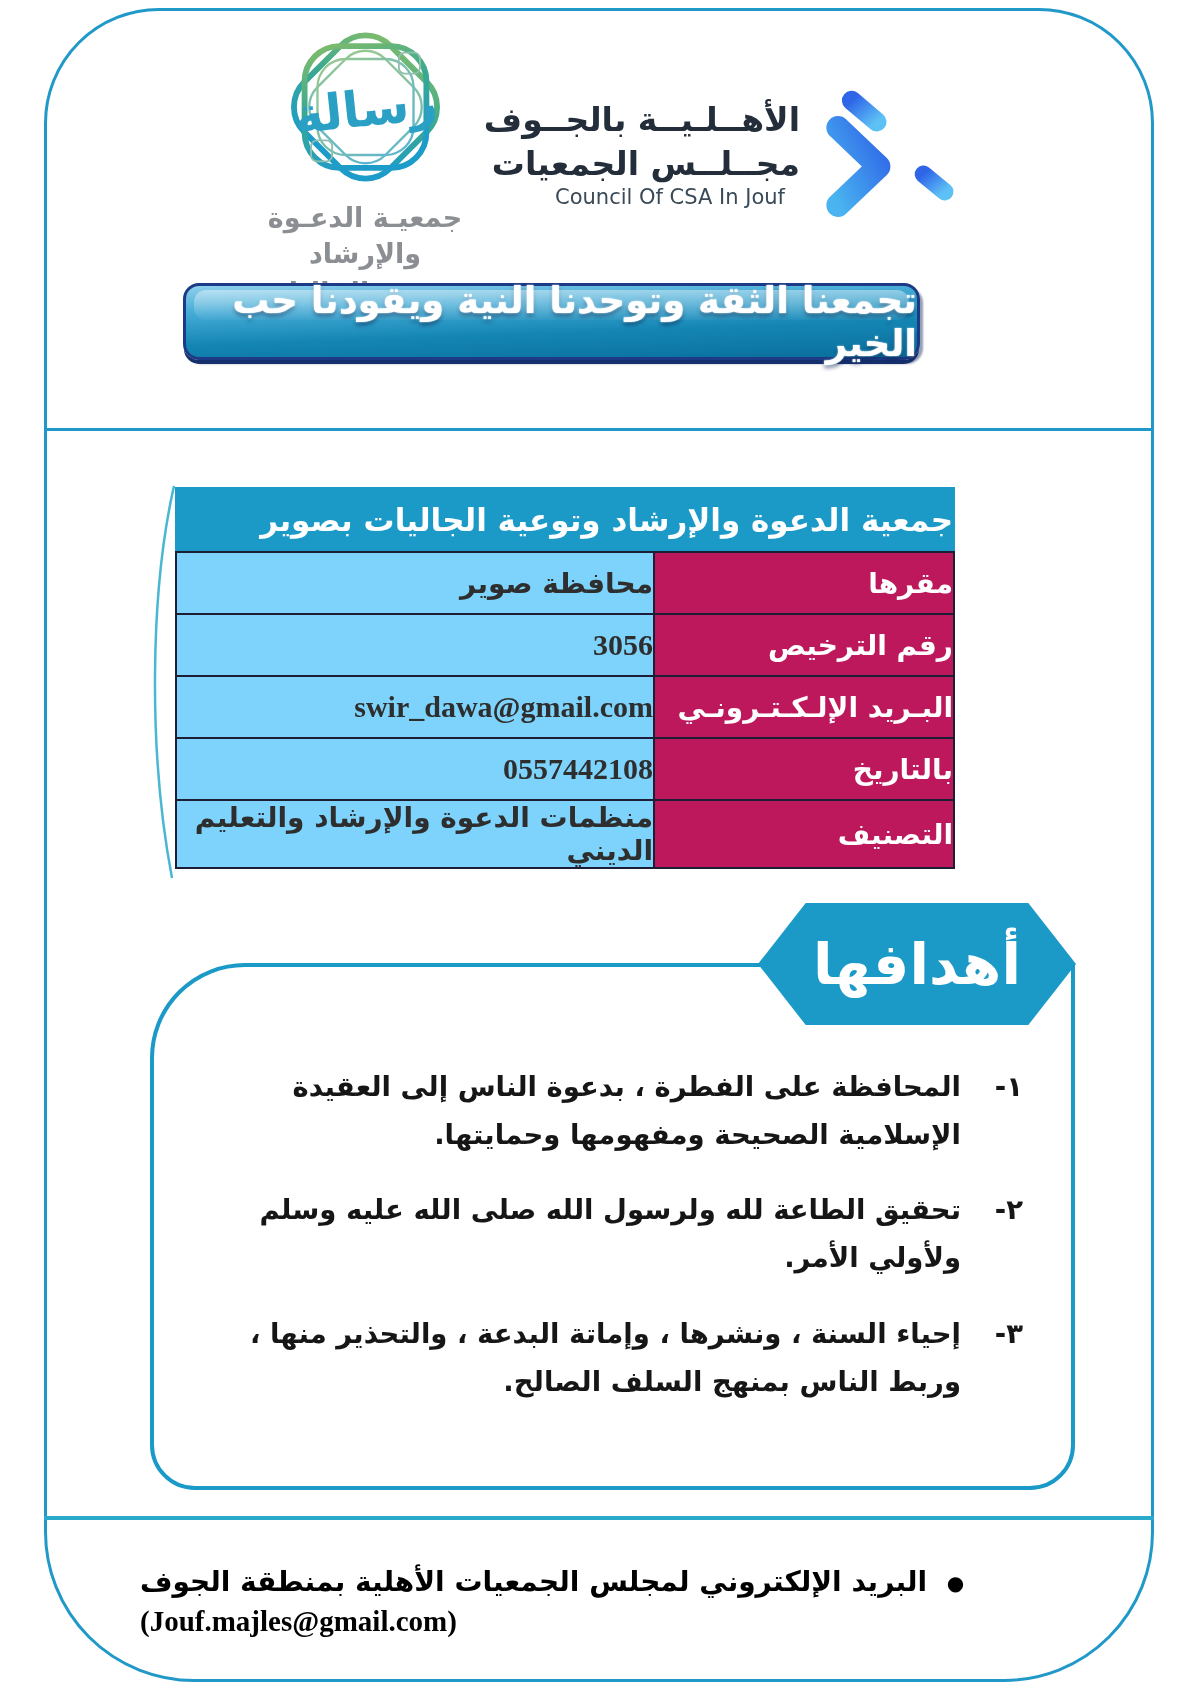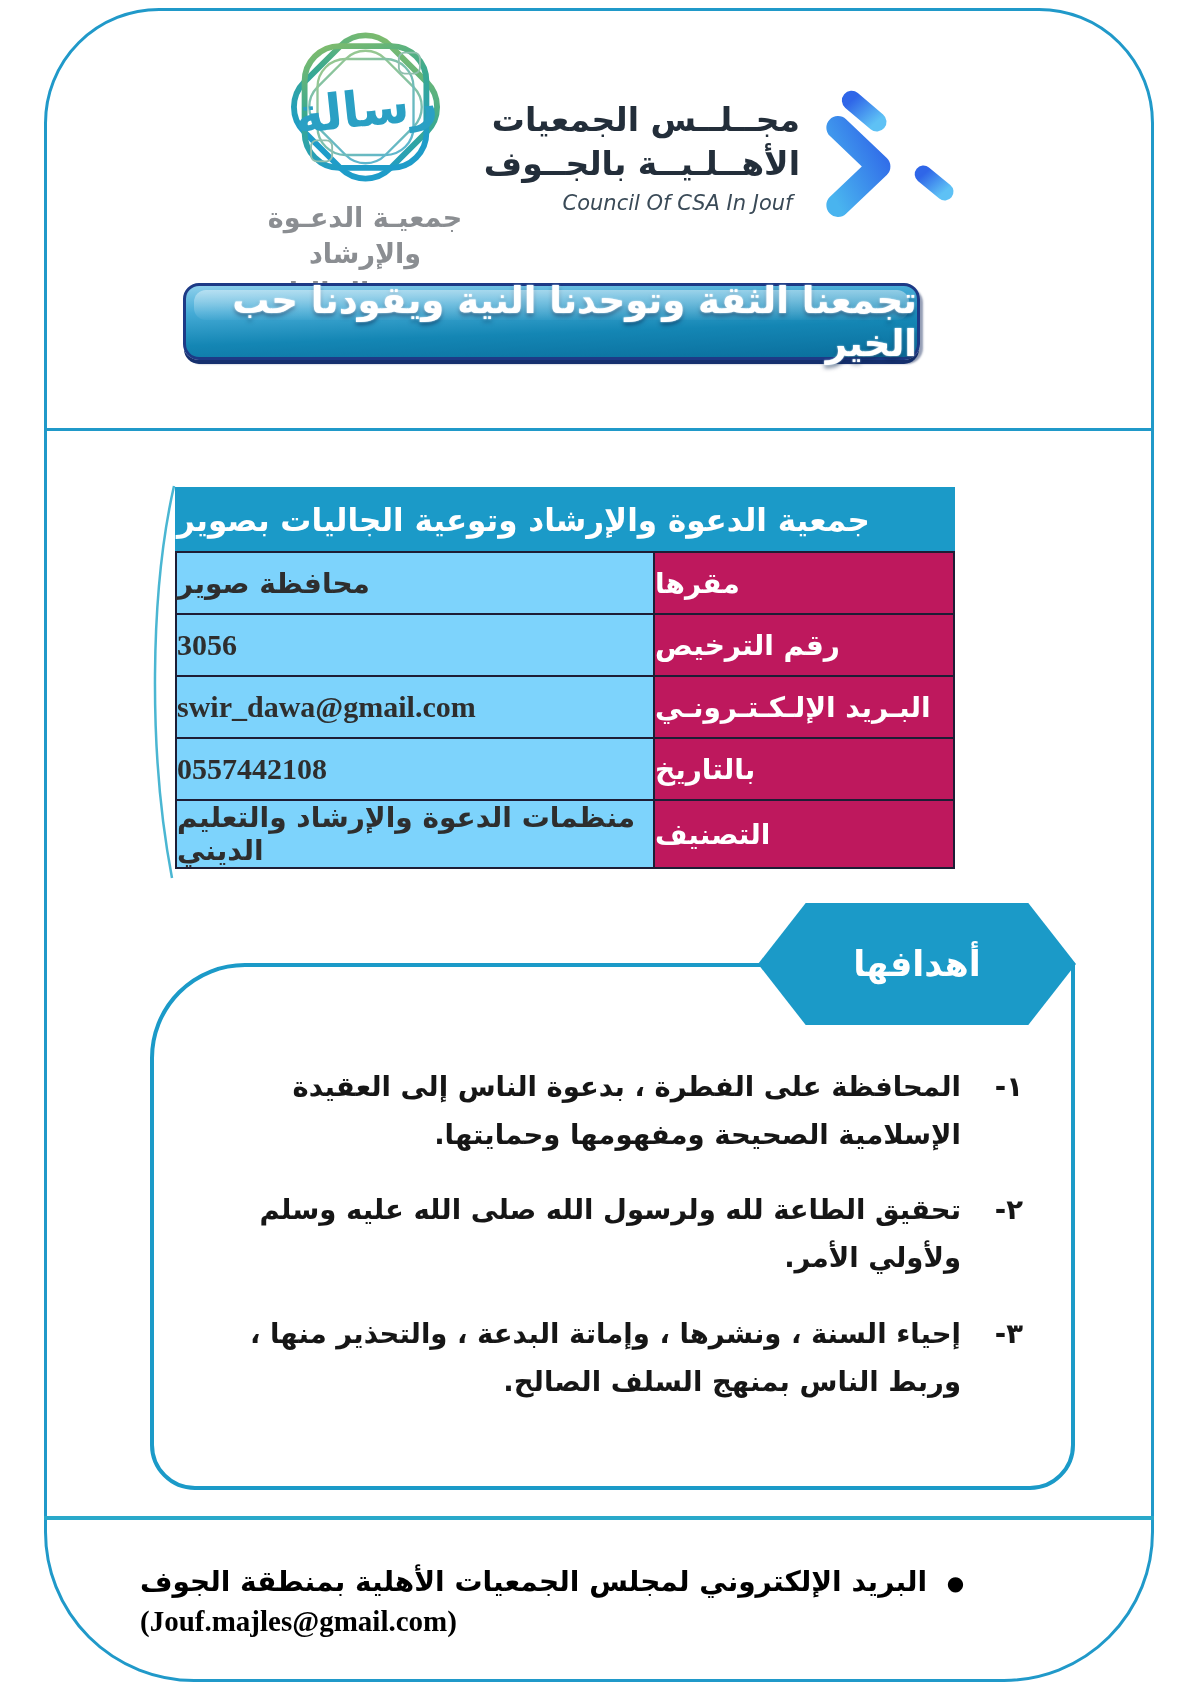--- a/index.html
+++ b/index.html
@@ -17,21 +17,21 @@
   .top-rule {
     position:absolute; left:44px; top:428px; width:1110px; height:0;
     border-top:3px solid #2099c9;
   }
   
   .logo-block { position:absolute; left:225px; top:18px; width:280px; text-align:center; }
   .logo-block svg { display:block; margin:0 auto; }
   .assoc-name { color:#8b8e92; font-weight:bold; font-size:27px; line-height:1.32; direction:rtl; margin-top:4px; }
   .council-block { position:absolute; left:555px; top:98px; width:245px; text-align:right; direction:rtl; }
   .council-ar { color:#232e3a; font-size:33px; font-weight:600; line-height:1.32; white-space:nowrap; }
-  .council-en { color:#3a4a57; font-size:21px; font-weight:500; direction:ltr; text-align:center; margin-top:6px; white-space:nowrap;font-style:italic; }
+  .council-en { color:#3a4a57; font-size:21px; font-weight:500; direction:ltr; text-align:left; white-space:nowrap; }
   .council-logo { position:absolute; left:805px; top:80px; }
   
   .banner {
     position:absolute; left:183px; top:283px; width:737px; height:77px;
     border-radius:16px; border:3px solid #1d3a86;
     background:linear-gradient(178deg,#8ed0ec 0%,#45abd6 28%,#1486b4 62%,#0a6e9c 100%);
     box-shadow:0 5px 0 -1px #16306e, 3px 4px 2px rgba(20,40,90,.45);
     display:flex; align-items:center; justify-content:center;
   }
   .banner::before{
@@ -43,42 +43,42 @@
     direction:rtl; color:#ffffff; font-size:37px; font-weight:bold;
     text-shadow:0 0 2px #d5efff, 0 3px 4px rgba(0,30,70,.55);
   }
   
   .swoosh { position:absolute; left:138px; top:482px; }
   .info-table {
     position:absolute; left:175px; top:487px; width:780px;
     border-collapse:collapse; direction:rtl;
   }
   .info-table td {
-    border:2px solid #1d1d35; vertical-align:middle; text-align:left;
+    border:2px solid #1d1d35; vertical-align:middle; text-align:right;
   }
   .tbl-title {
     background:#1b9ac8; color:#ffffff; font-size:31px; font-weight:bold;
     height:64px; border:2px solid #1b9ac8 !important; border-bottom:2px solid #1d1d35 !important;
   }
   .lbl-cell { background:#be185d; color:#ffffff; font-size:28px; font-weight:bold; width:300px; height:62px; }
   .val-cell { background:#7dd3fc; color:#2e2e2e; font-size:28px; font-weight:bold; }
   .latin-val { font-family:"Liberation Serif", serif; font-size:30px; font-weight:700; direction:ltr; unicode-bidi:embed; }
   
   .goals-box {
     position:absolute; left:150px; top:963px; width:925px; height:527px;
     border:4px solid #1b9ac8;
     border-radius:95px 0 45px 45px;
   }
   .goals-hex {
     position:absolute; left:758px; top:903px; width:318px; height:122px;
     background:#1b9ac8; z-index:3;
     clip-path:polygon(15% 0%, 85% 0%, 100% 50%, 85% 100%, 15% 100%, 0% 50%);
     display:flex; align-items:center; justify-content:center;
   }
-  .goals-hex span { color:#ffffff; font-size:35px; font-weight:bold; direction:rtl; }
+  .goals-hex span { color:#ffffff; font-size:57px; font-weight:bold; direction:rtl; }
   .goals-list { position:absolute; left:0; top:95px; width:100%; padding:0 48px 0 82px; direction:rtl; }
   .goal {
     text-align:right; color:#161616; font-size:27.5px; font-weight:bold;
     line-height:1.75; margin-bottom:27px;
     padding-right:62px; text-indent:-62px;
   }
   .goal .num { display:inline-block; text-indent:0; width:62px; }
   
   .footer-rule {
     position:absolute; left:44px; top:1516px; width:1110px; height:0;
@@ -121,22 +121,22 @@
           <rect x="-9" y="44" width="18" height="18" rx="5" fill="none" stroke="#8fbfae" stroke-width="1.6" transform="rotate(45 0 53)"></rect>
         </g>
         <text x="0" y="16" text-anchor="middle" font-family="DejaVu Sans, sans-serif" font-size="42" font-weight="bold" fill="#2aa0c4" transform="rotate(-6)">رسالة</text>
       </g>
     </svg>
     <div class="assoc-name">جمعيـة الدعـوة والإرشاد</div>
     <div class="assoc-name">وتوعية الجاليات بصويــــر</div>
   </div>
 
   <div class="council-block">
+    <div class="council-ar">الأهــلـيــة بالجــوف</div>
     <div class="council-ar">مجــلــس الجمعيات</div>
-    <div class="council-ar">الأهــلـيــة بالجــوف</div>
     <div class="council-en">Council Of CSA In Jouf</div>
   </div>
 
   <svg class="council-logo" width="165" height="172" viewBox="0 0 170 175">
     <defs>
       <linearGradient id="g2" x1="0" y1="0" x2="1" y2="1">
         <stop offset="0" stop-color="#2f66e8"></stop>
         <stop offset="1" stop-color="#5ec1f5"></stop>
       </linearGradient>
       <linearGradient id="g3" x1="0" y1="1" x2="1" y2="0">

